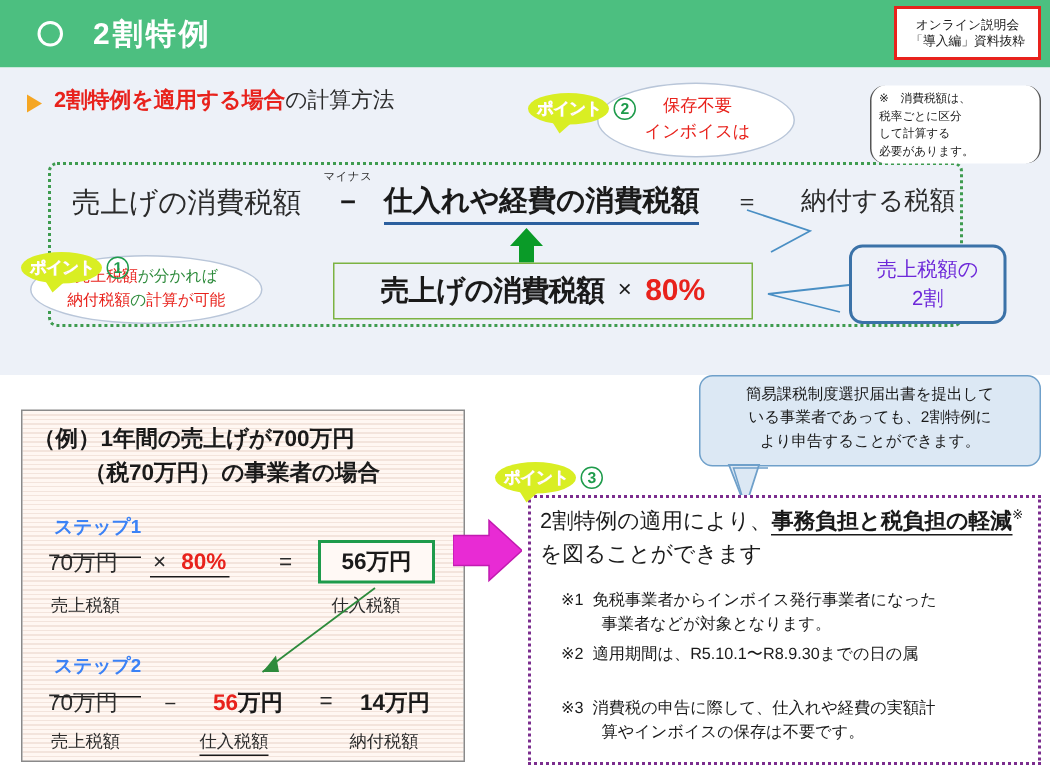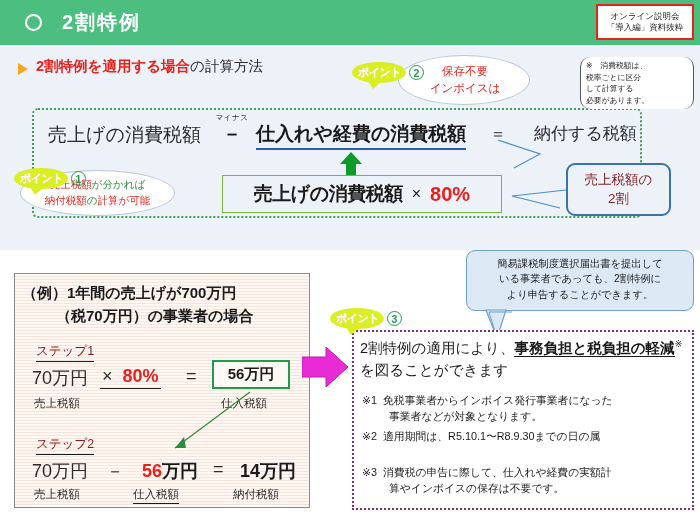--- a/index.html
+++ b/index.html
@@ -180,21 +180,21 @@
 
   
   .blue-round {
     position: absolute; left: 566px; top: 163px;
     width: 105px; height: 53px;
     border: 2px solid #3B72A8; border-radius: 9px;
     background: #EDF1F8;
     display: flex; flex-direction: column;
     align-items: center; justify-content: center;
   }
-  .blue-round div { font-size: 13.5px; color: #7f1d1d; line-height: 1.35; }
+  .blue-round div { font-size: 13.5px; color: #6d28d9; line-height: 1.35; }
 
   .blue-line-svg { position: absolute; left: 0; top: 0; width: 700px; height: 522px; pointer-events: none; }
 
   
   .example-box {
     position: absolute; left: 14px; top: 273px;
     width: 296px; height: 235px;
     border: 1.5px solid #8a8a8a;
     background:
       repeating-linear-gradient(
@@ -204,28 +204,28 @@
       );
   }
   .ex-title {
     position: absolute; left: 22px; top: 281px;
     font-size: 15px; font-weight: bold; color: #1a1a1a; line-height: 1.55;
   }
   .ex-title .l2 { display: block; padding-left: 34px; }
 
   .step-label {
     position: absolute;
-    font-size: 12.5px; font-weight: normal; color: #7f1d1d;
+    font-size: 12.5px; font-weight: bold; color: #3b82f6;
     border-bottom: 1.5px solid #1a1a1a;
-    padding-bottom: 1px;
+    padding-bottom: 11px;
   }
   .step1-label { left: 36px; top: 343px; }
   .step2-label { left: 36px; top: 436px; }
 
-  .calc-row { position: absolute; font-size: 18px; color: #2b2b2b; }
+  .calc-row { position: absolute; font-size: 15px; color: #2b2b2b; }
   .r1-a { left: 32px; top: 366px; }
   .r1-op {
     left: 100px; top: 366px;
     border-bottom: 1.8px solid #1a1a1a; padding: 0 2px 1px 2px;
   }
   .r1-pct { color: #E8221C; font-weight: bold; margin-left: 10px; }
   .r1-eq { left: 186px; top: 366px; }
   .res-box {
     position: absolute; left: 212px; top: 360px;
     width: 78px; height: 29px;
@@ -273,21 +273,21 @@
     background: #ffffff;
   }
   .main-stmt {
     position: absolute; left: 360px; top: 337px;
     width: 330px;
     font-size: 14.5px; color: #1a1a1a; line-height: 1.55;
   }
   .main-stmt .ul { font-weight: bold; border-bottom: 1.8px solid #1a1a1a; }
   .main-stmt .sup { font-size: 9px; vertical-align: super; }
 
-  .fn { position: absolute; font-size: 10.8px; color: #1a1a1a; line-height: 1.5; }
+  .fn { position: absolute; font-size: 10.8px; color: #1a1a1a; line-height: 1.5; margin-left: 12px; }
   .fn-1 { left: 362px; top: 392px; width: 326px; }
   .fn-2 { left: 362px; top: 428px; width: 326px; }
   .fn-3 { left: 362px; top: 464px; width: 326px; }
   .fn .ind { display: block; padding-left: 27px; }
 
   
   .magenta-arrow { position: absolute; left: 302px; top: 345px; width: 46px; height: 44px; }
 </style>
 </head>
 <body>

